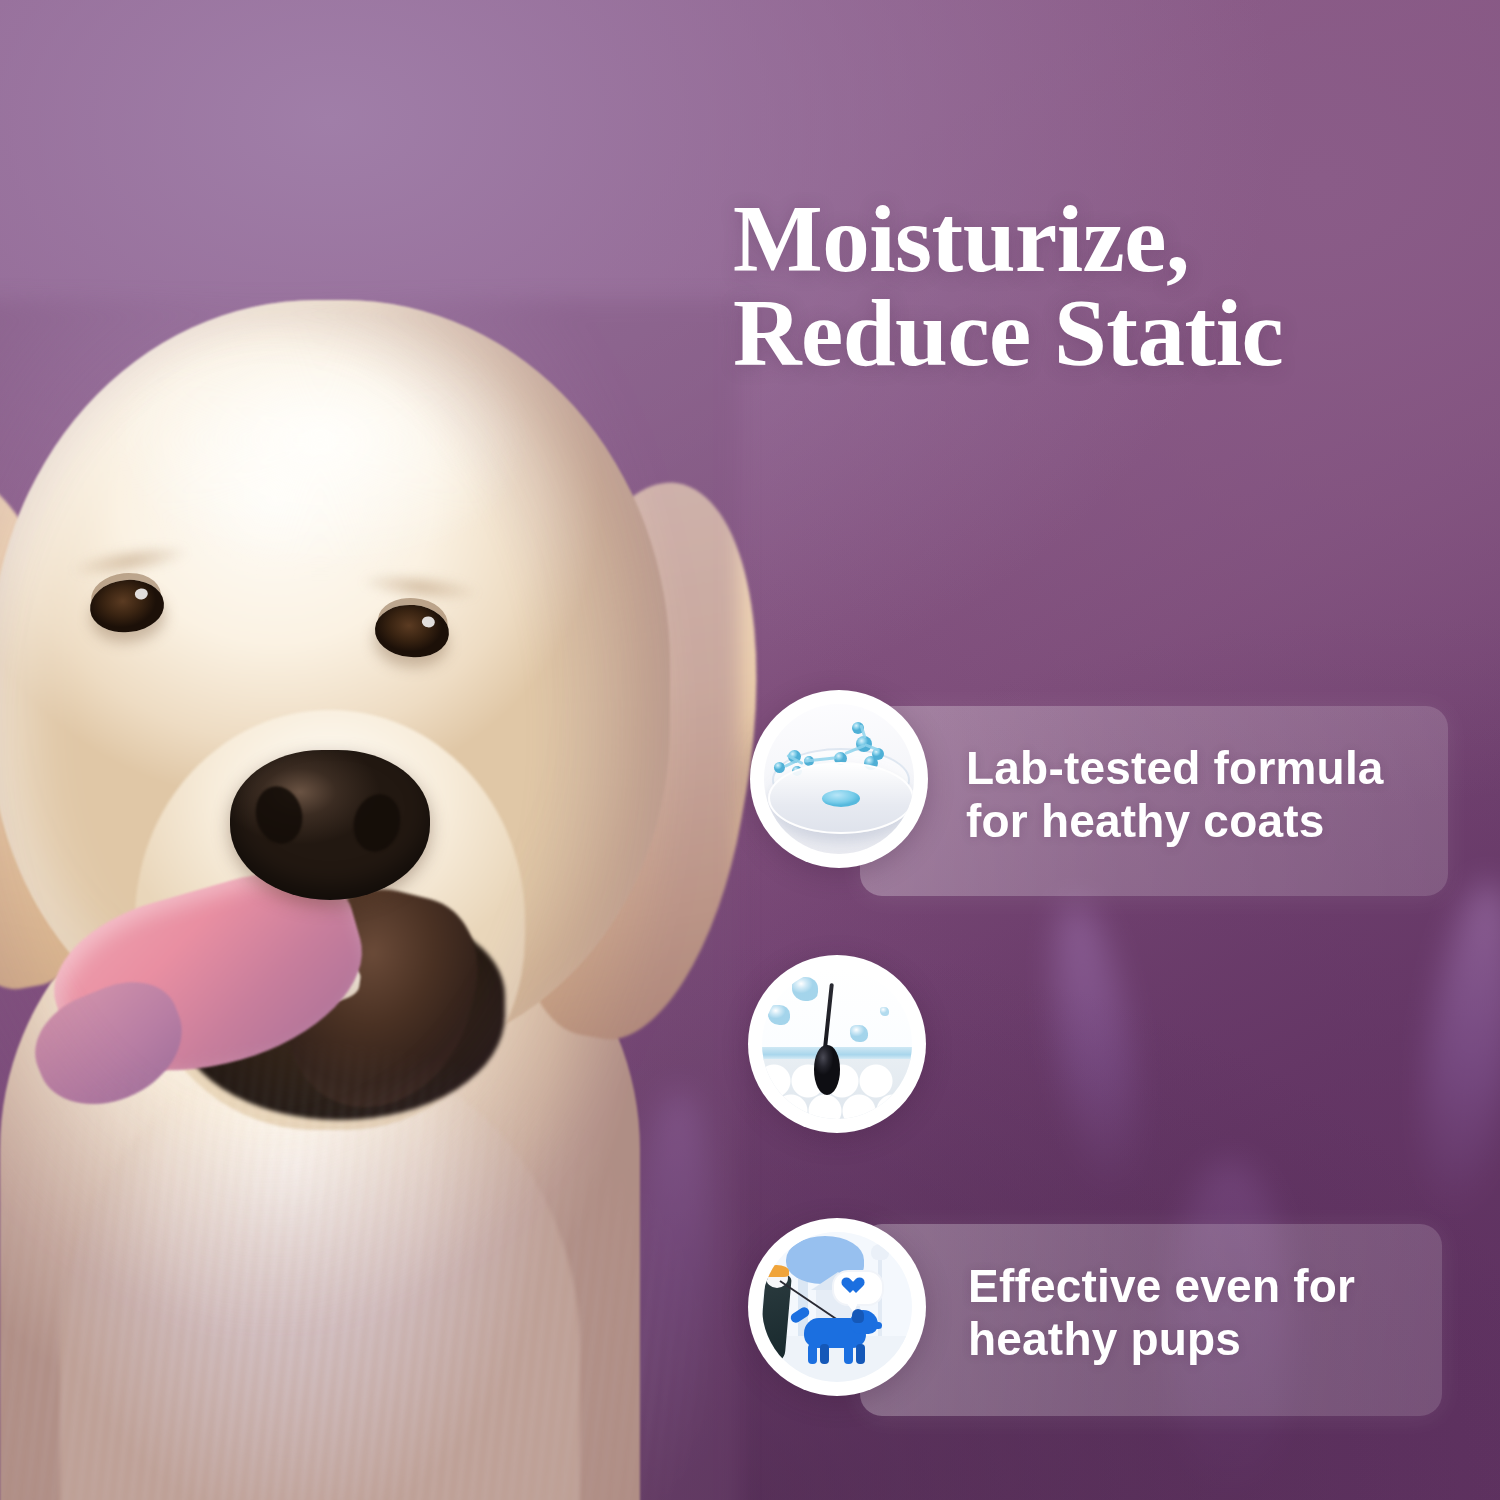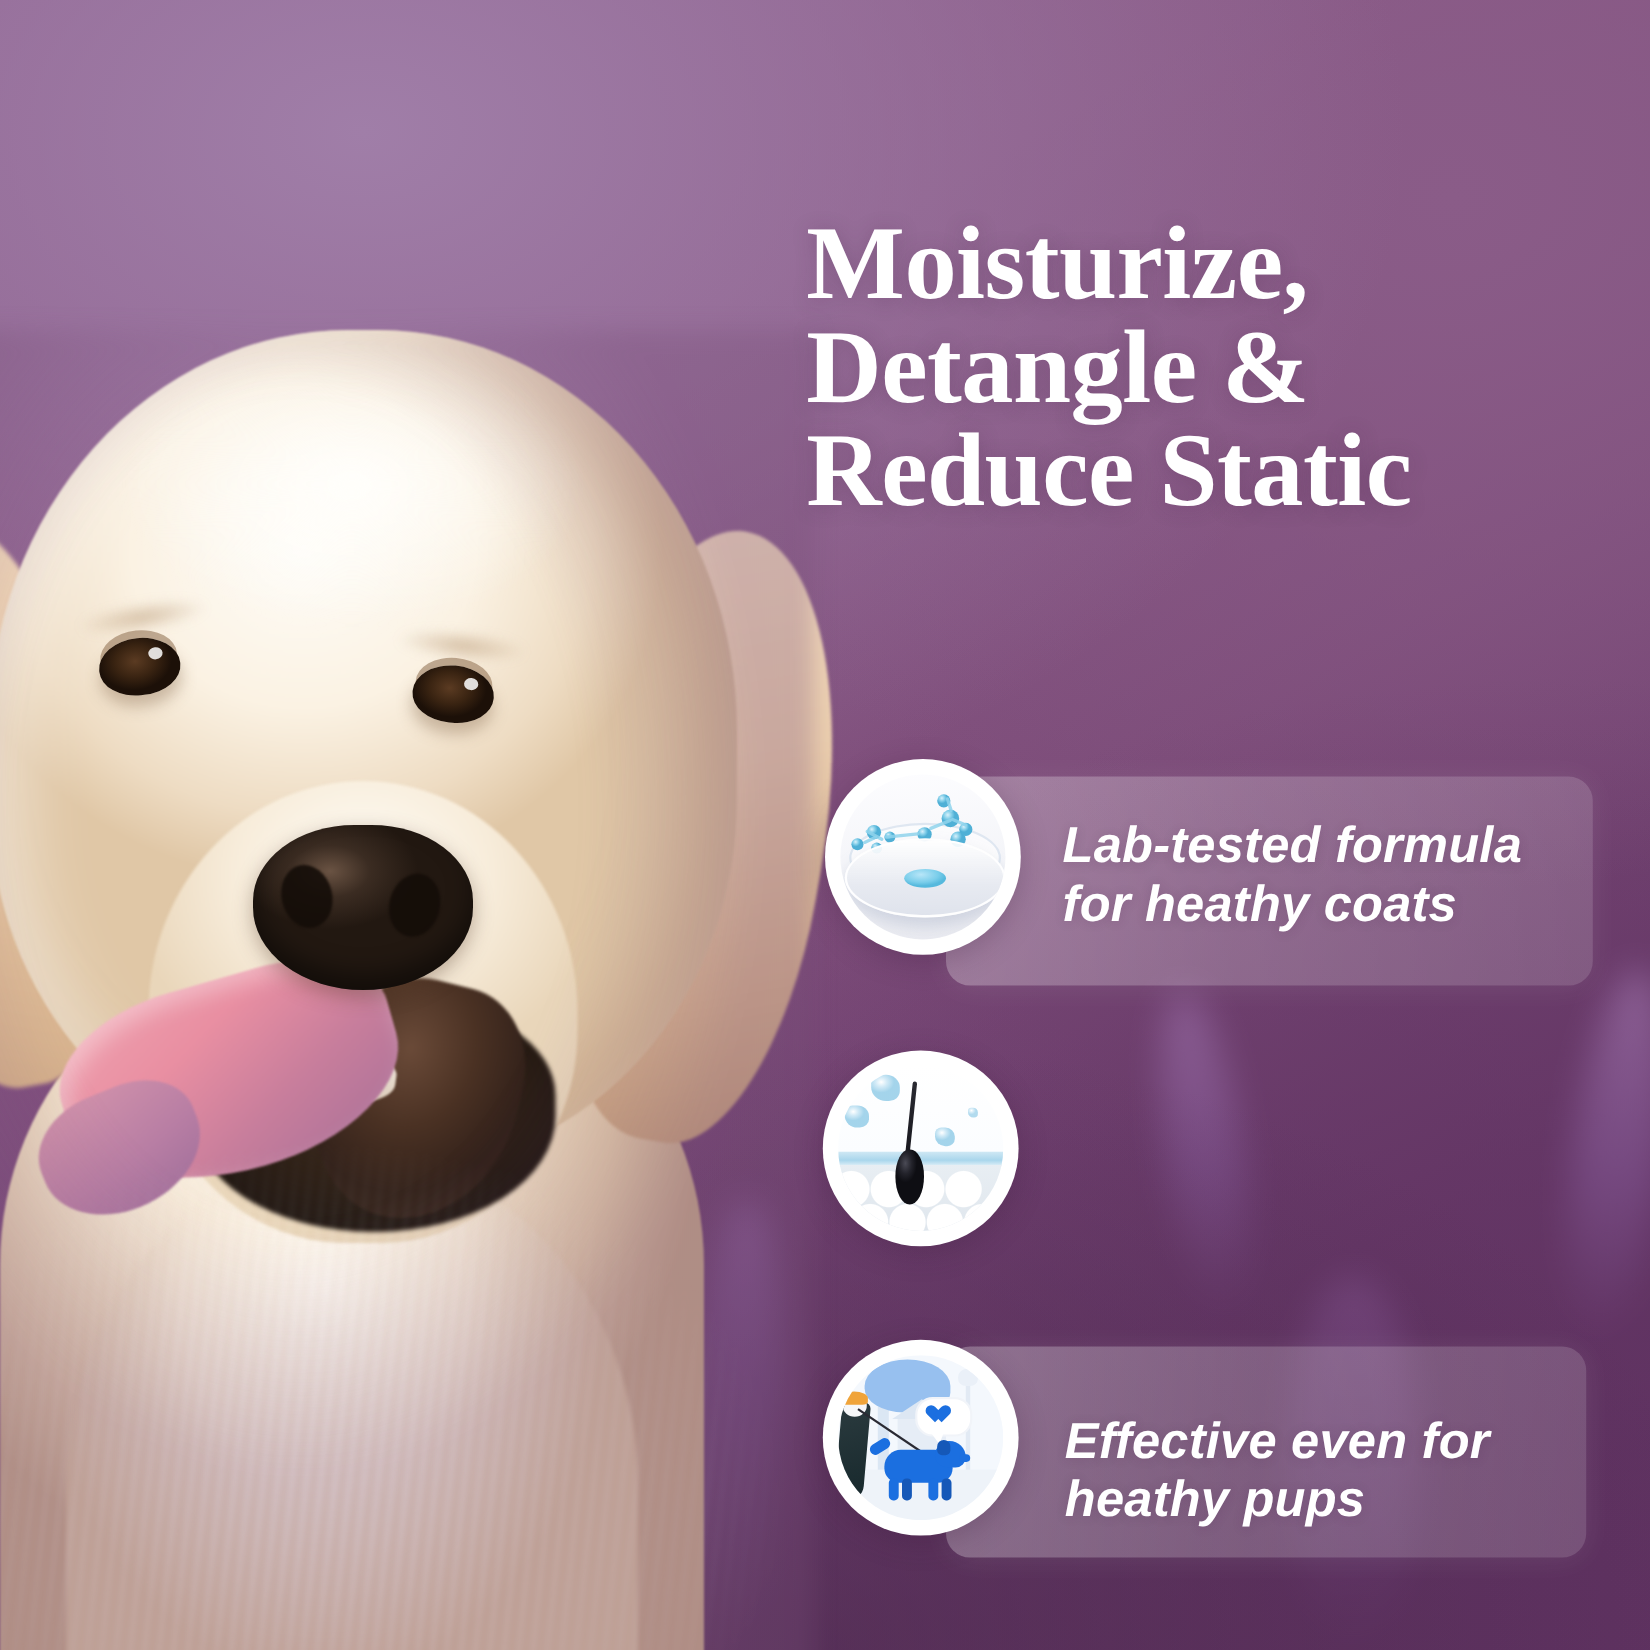--- a/index.html
+++ b/index.html
@@ -117,25 +117,25 @@
 
   
   .card{position:absolute;border-radius:22px;
     background:linear-gradient(100deg, rgba(255,255,255,.30) 0%, rgba(255,255,255,.22) 45%, rgba(255,255,255,.16) 100%);
     box-shadow:0 2px 26px rgba(255,255,255,.08);}
   .card.c1{left:860px;top:706px;width:588px;height:190px;}
   .card.c2{left:860px;top:966px;width:576px;height:248px;}
   .card.c3{left:860px;top:1224px;width:582px;height:192px;}
 
   .card-text{position:absolute;color:#fff;font-weight:600;font-size:46px;line-height:1.16;
-    letter-spacing:.2px;text-shadow:0 1px 10px rgba(70,35,70,.18);font-style:italic;}
+    letter-spacing:.2px;text-shadow:0 1px 10px rgba(70,35,70,.18);}
   .card-text .ln{display:block;white-space:nowrap;}
   .c1 .card-text{left:106px;top:36px;}
   .c2 .card-text{left:110px;top:62px;}
-  .c3 .card-text{left:108px;top:36px;margin-top:23px;}
+  .c3 .card-text{left:108px;top:36px;}
 
   
   .bubble{position:absolute;width:178px;height:178px;border-radius:50%;
     background:#ffffff;box-shadow:0 6px 26px rgba(60,30,62,.28);
     display:flex;align-items:center;justify-content:center;overflow:hidden;}
   .bubble.b1{left:750px;top:690px;}
   .bubble.b2{left:748px;top:955px;}
   .bubble.b3{left:748px;top:1218px;}
   .bubble .inner{width:150px;height:150px;border-radius:50%;overflow:hidden;position:relative;}
 
@@ -247,21 +247,20 @@
     <div class="tongue-tip"></div>
     <div class="nose"></div>
     <div class="nostril a"></div>
     <div class="nostril b"></div>
     <div class="fur-fringe"></div>
     <div class="dog-edge"></div>
   </div>
 
   <h1 class="headline">
     <span class="ln">Moisturize,</span>
-    <span class="ln">Detangle &amp;</span>
     <span class="ln">Reduce Static</span>
   </h1>
 
   <div class="card c1">
     <div class="card-text">
       <span class="ln">Lab-tested formula</span>
       <span class="ln">for heathy coats</span>
     </div>
   </div>
   <div class="bubble b1">

